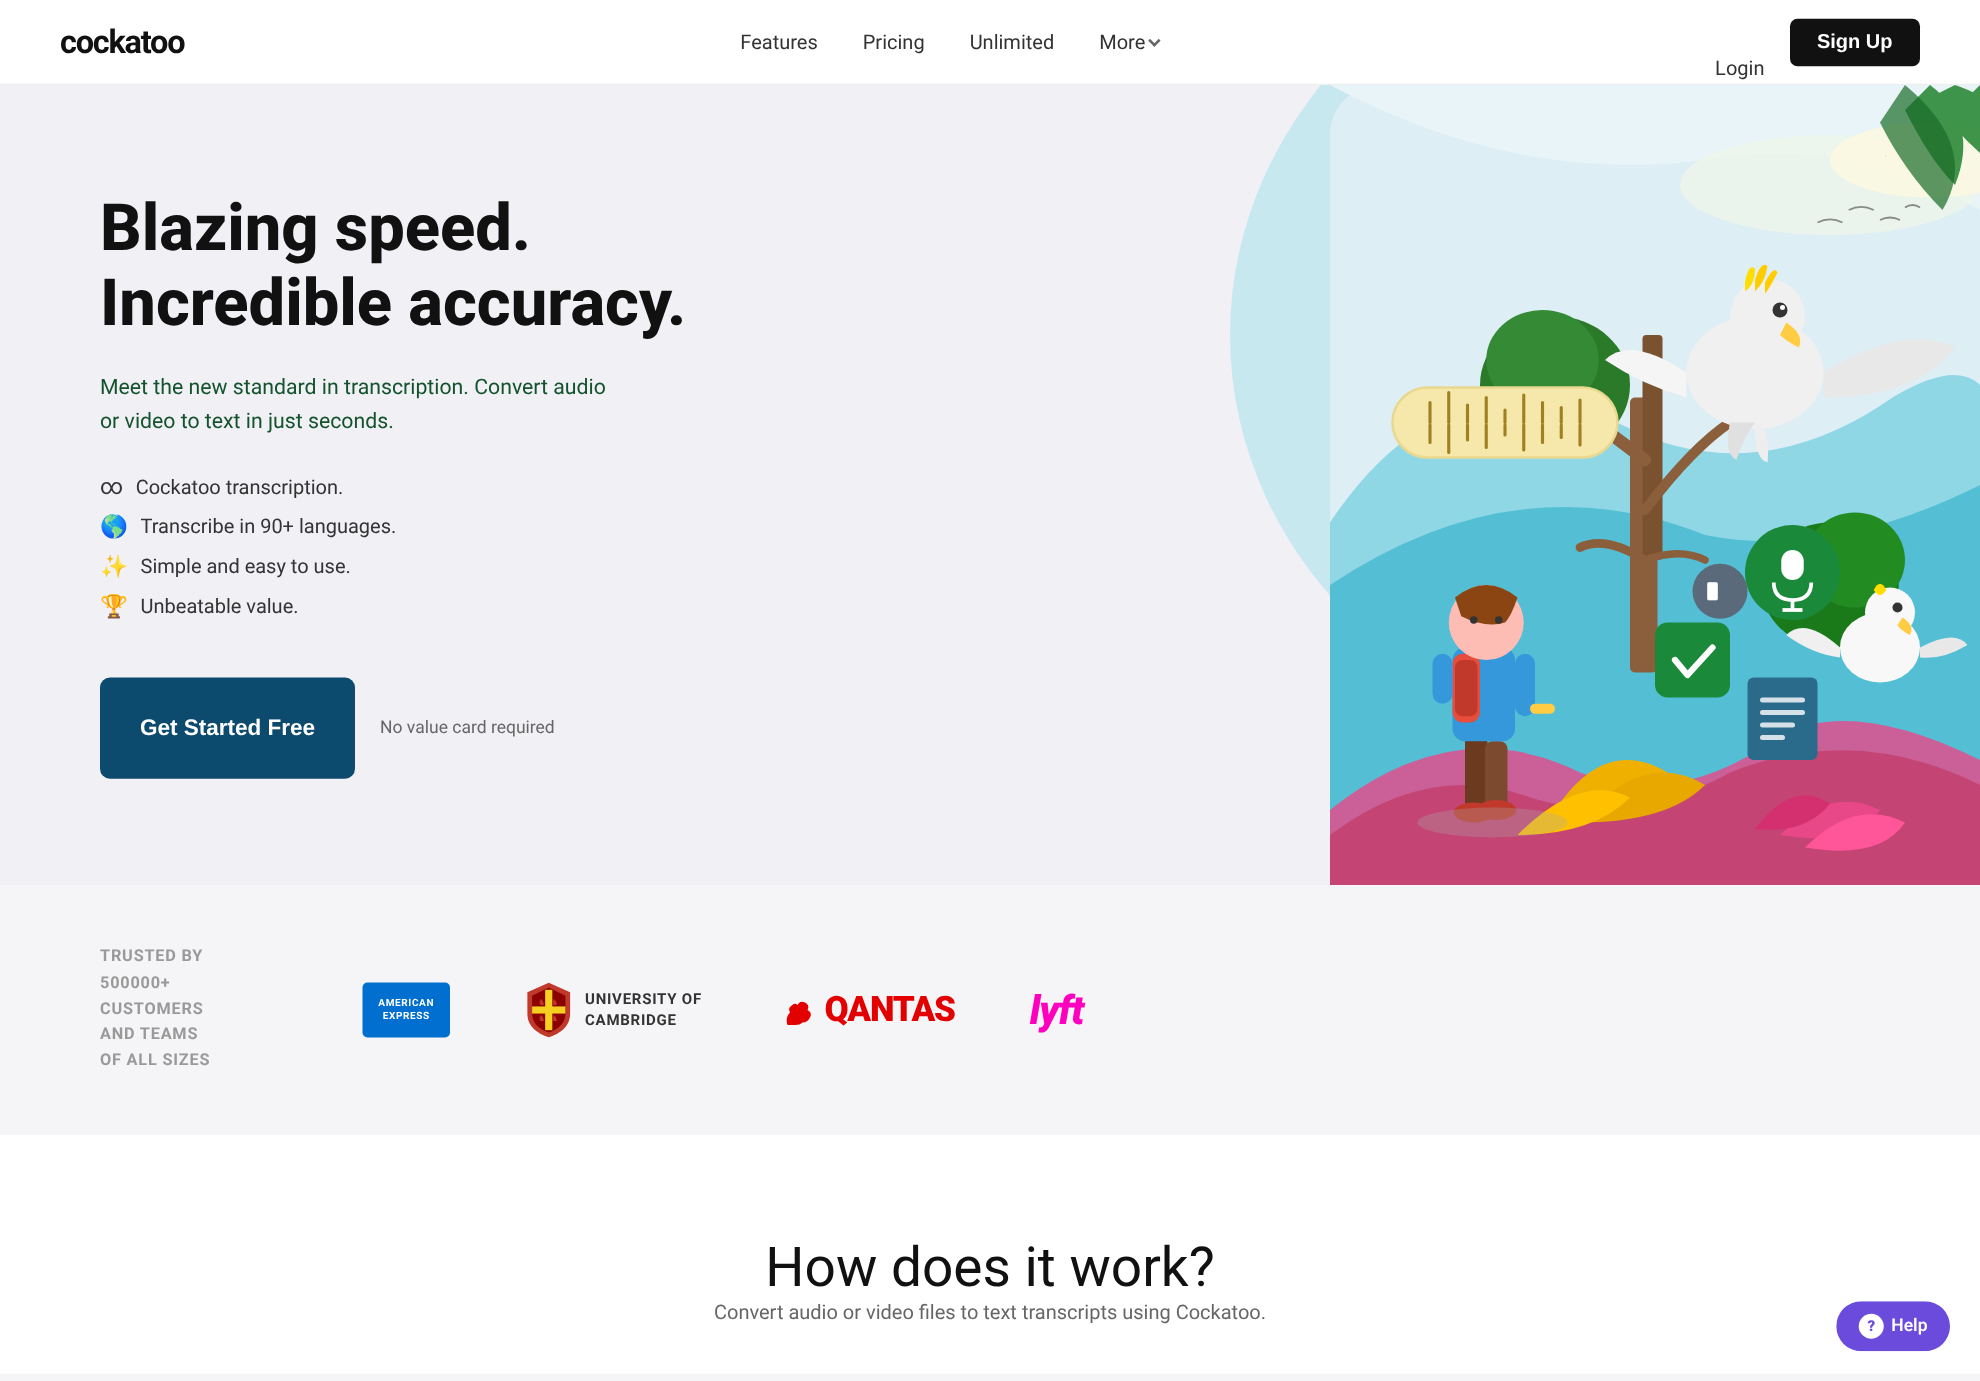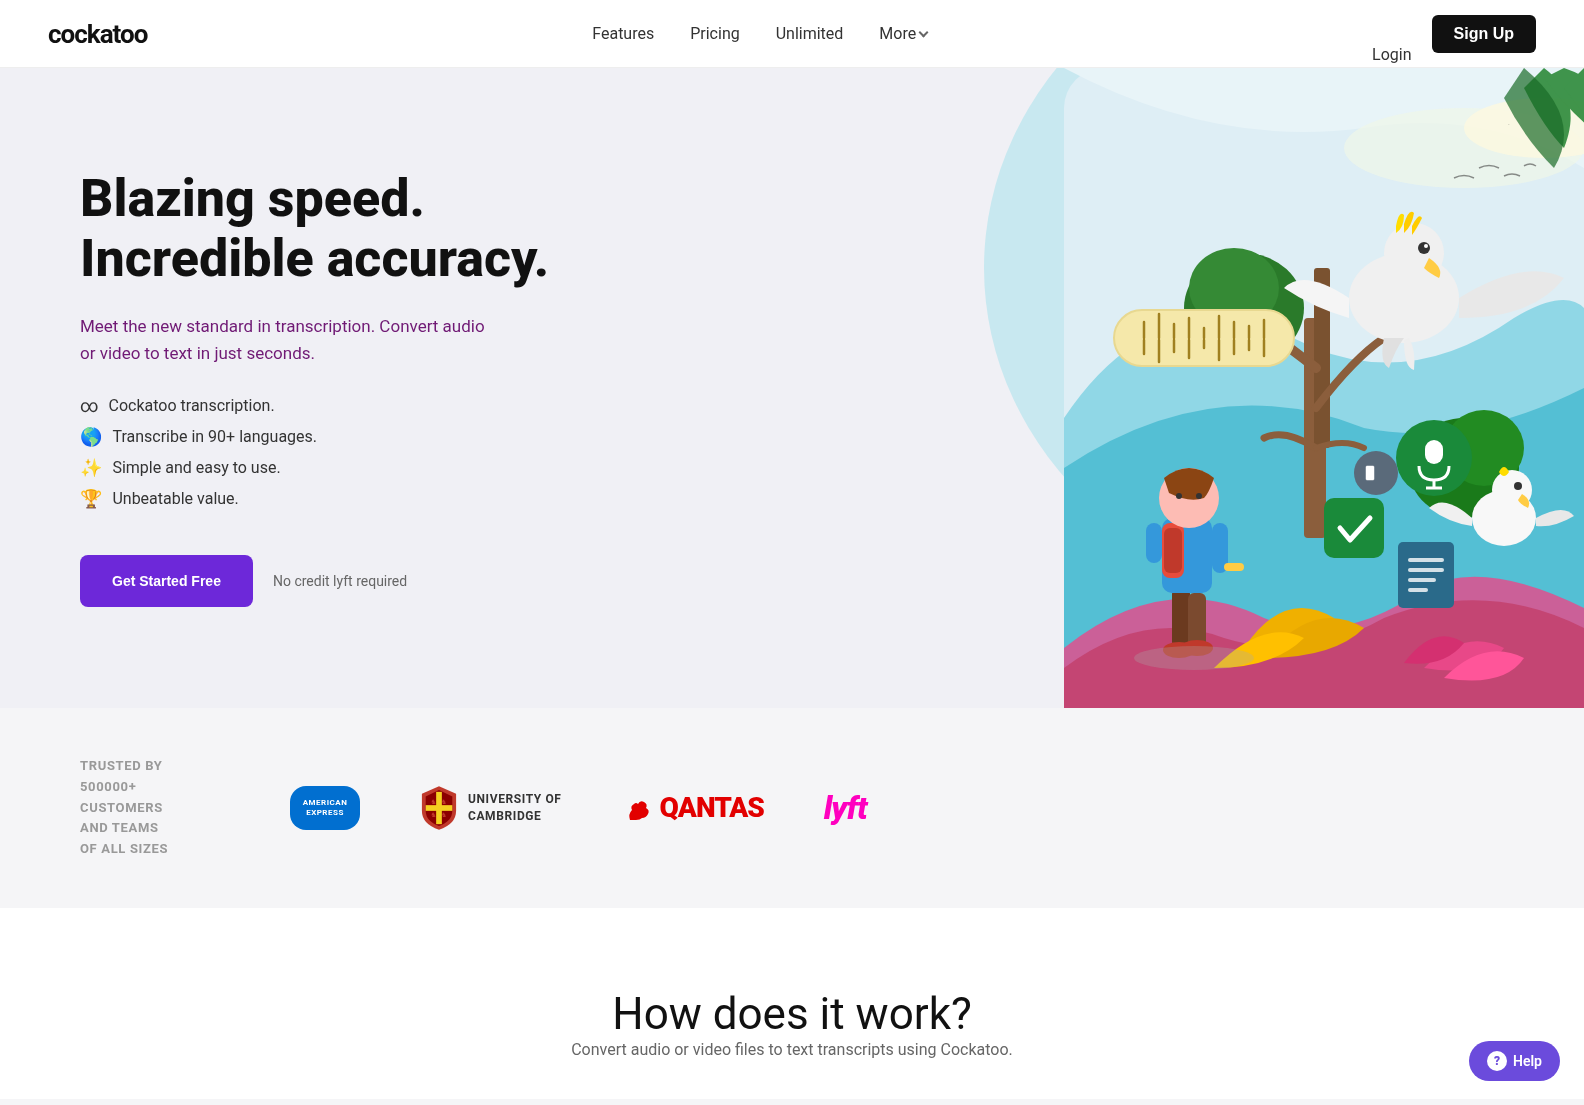--- a/index.html
+++ b/index.html
@@ -83,21 +83,21 @@
     }
     .hero-title {
       font-size: 52px;
       font-weight: 800;
       color: #111;
       line-height: 1.15;
       margin-bottom: 24px;
     }
     .hero-subtitle {
       font-size: 17px;
-      color: #701a75;
+      color: #14532d;
       line-height: 1.6;
       margin-bottom: 28px;
       max-width: 420px;
     }
     .hero-features {
       list-style: none;
       margin-bottom: 36px;
     }
     .hero-features li {
       font-size: 16px;
@@ -106,26 +106,26 @@
       display: flex;
       align-items: center;
       gap: 10px;
     }
     .hero-cta {
       display: flex;
       align-items: center;
       gap: 20px;
     }
     .btn-get-started {
-      background: #6d28d9;
+      background: #0c4a6e;
       color: #fff;
       border: none;
       border-radius: 8px;
-      padding: 18px 32px;
-      font-size: 14px;
+      padding: 30px 32px;
+      font-size: 18px;
       font-weight: 600;
       cursor: pointer;
     }
     .no-cc {
       font-size: 14px;
       color: #666;
     }
 
     
     .hero-illustration {
@@ -163,21 +163,21 @@
     .trusted-logos {
       display: flex;
       align-items: center;
       gap: 60px;
       flex: 1;
     }
     .logo-amex {
       width: 70px;
       height: 44px;
       background: #016FD0;
-      border-radius: 16px;
+      border-radius: 4px;
       display: flex;
       align-items: center;
       justify-content: center;
       color: #fff;
       font-size: 9px;
       font-weight: 700;
       text-align: center;
       letter-spacing: 0.5px;
       line-height: 1.3;
     }
@@ -319,21 +319,21 @@
         <span style="font-size:18px;">✨</span>
         <span>Simple and easy to use.</span>
       </li>
       <li>
         <span style="font-size:18px;">🏆</span>
         <span>Unbeatable value.</span>
       </li>
     </ul>
     <div class="hero-cta">
       <button class="btn-get-started">Get Started Free</button>
-      <span class="no-cc">No credit lyft required</span>
+      <span class="no-cc">No value card required</span>
     </div>
   </div>
 
   <div class="hero-illustration">
     <svg class="scene-svg" viewBox="0 0 720 640" xmlns="http://www.w3.org/2000/svg">
 
       <ellipse cx="500" cy="200" rx="380" ry="340" fill="#c8e8f0"></ellipse>
       <rect x="200" y="0" width="520" height="640" fill="#deeef5" rx="40"></rect>
 
       <path d="M200,0 Q350,80 500,60 Q620,40 720,100 L720,0 Z" fill="#e8f4f8"></path>

